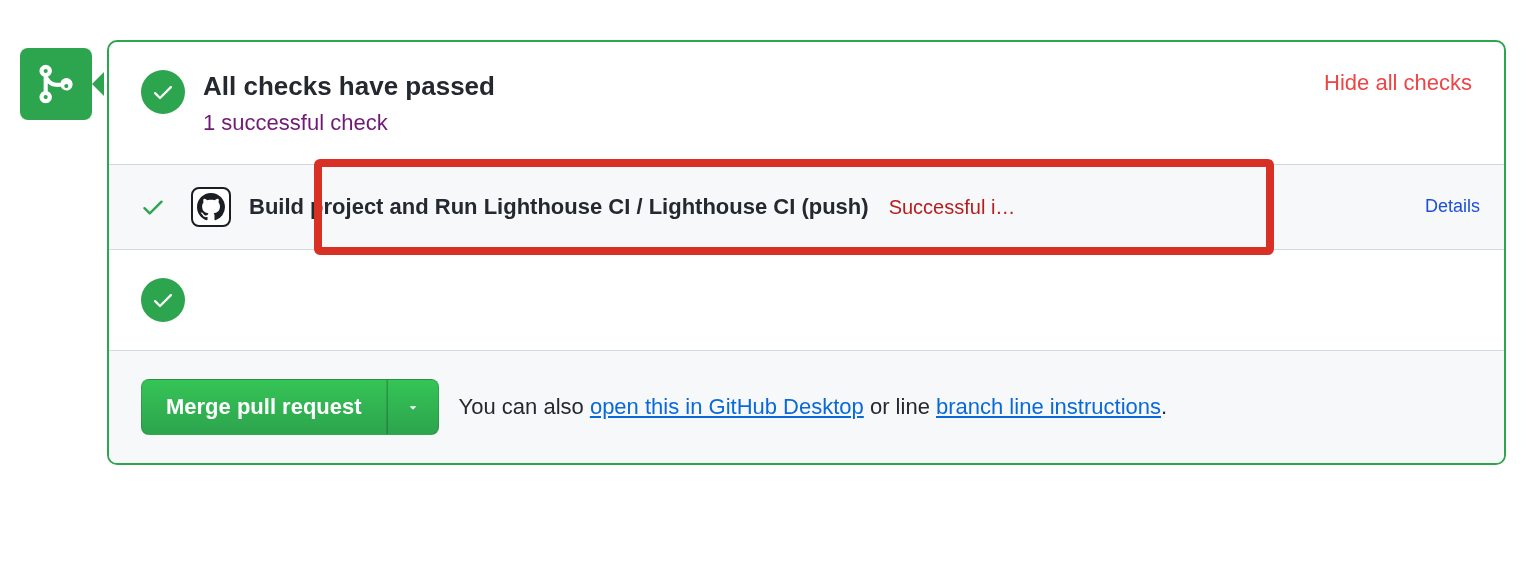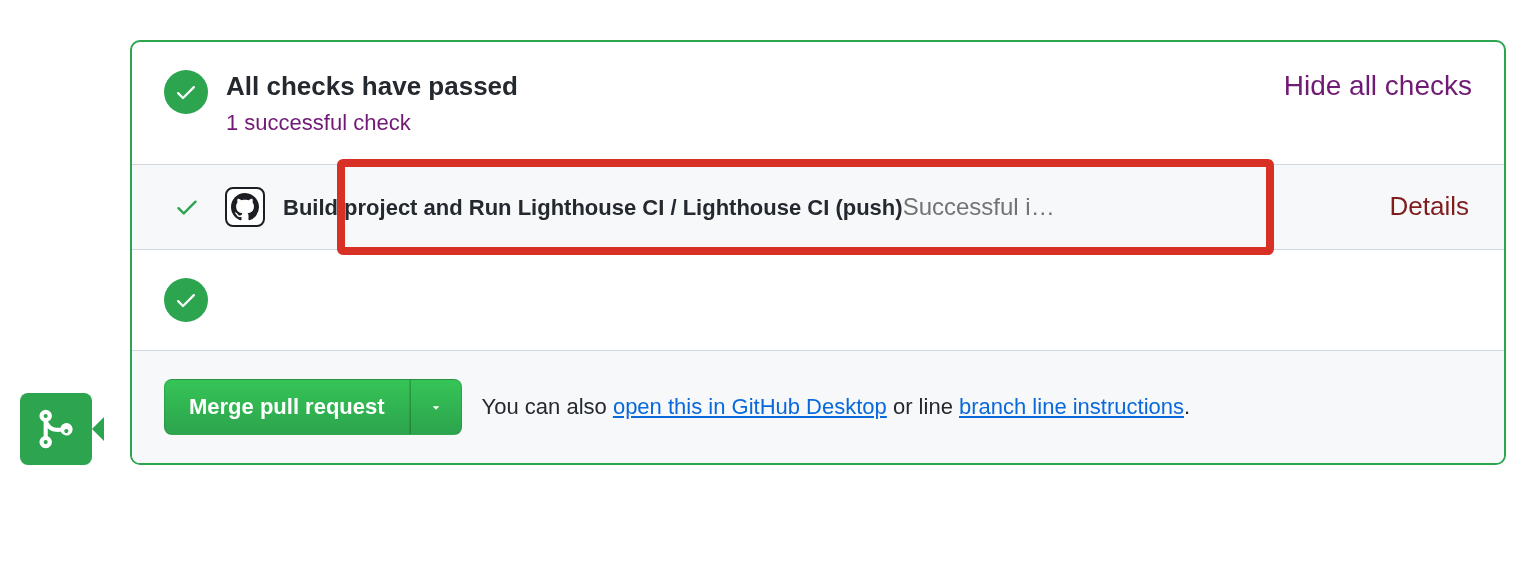--- a/index.html
+++ b/index.html
@@ -4,22 +4,22 @@
 <style>
   * { box-sizing: border-box; margin: 0; padding: 0; }
   body {
     font-family: -apple-system, BlinkMacSystemFont, "Segoe UI", Helvetica, Arial, sans-serif;
     background: #ffffff;
     padding: 40px 20px 20px 20px;
     width: 1526px;
   }
   .container {
     display: flex;
-    align-items: flex-end;
-    gap: 38px;
+    align-items: flex-start;
+    gap: 15px;
   }
   .timeline-badge {
     width: 72px;
     height: 72px;
     background: #2da44e;
     border-radius: 8px;
     display: flex;
     align-items: center;
     justify-content: center;
     flex-shrink: 0;
@@ -83,35 +83,35 @@
     font-weight: 600;
     color: #24292f;
     line-height: 1.3;
   }
   .subtitle {
     font-size: 22px;
     color: #701a75;
     margin-top: 6px;
   }
   .link {
-    color: #701a75;
-    font-size: 28px;
+    color: #ef4444;
+    font-size: 22px;
     cursor: pointer;
   }
   .check-item-wrap {
     background: #f6f8fa;
     border-top: 1px solid #d0d7de;
     border-bottom: 1px solid #d0d7de;
     position: relative;
   }
   .check-item {
     display: flex;
     align-items: center;
     gap: 18px;
-    padding: 22px 35px;
+    padding: 22px 24px;
   }
   .highlight {
     position: absolute;
     border: 8px solid #d93025;
     border-radius: 6px;
     pointer-events: none;
     top: -6px;
     left: 205px;
     right: 230px;
     bottom: -6px;
@@ -131,31 +131,31 @@
     display: flex;
     align-items: center;
     justify-content: center;
   }
   .check-name {
     font-size: 22px;
     font-weight: 600;
     color: #24292f;
   }
   .check-status {
-    font-size: 24px;
-    color: #737373;
-    margin-left: 0;
+    font-size: 20px;
+    color: #b91c1c;
+    margin-left: 20px;
     white-space: nowrap;
     overflow: hidden;
     text-overflow: ellipsis;
   }
   .details-link {
     margin-left: auto;
-    color: #7f1d1d;
-    font-size: 26px;
+    color: #1d4ed8;
+    font-size: 18px;
     cursor: pointer;
   }
   .merge-section {
     background: #f6f8fa;
     border-top: 1px solid #d0d7de;
     padding: 28px 32px;
     display: flex;
     align-items: center;
     gap: 20px;
   }

